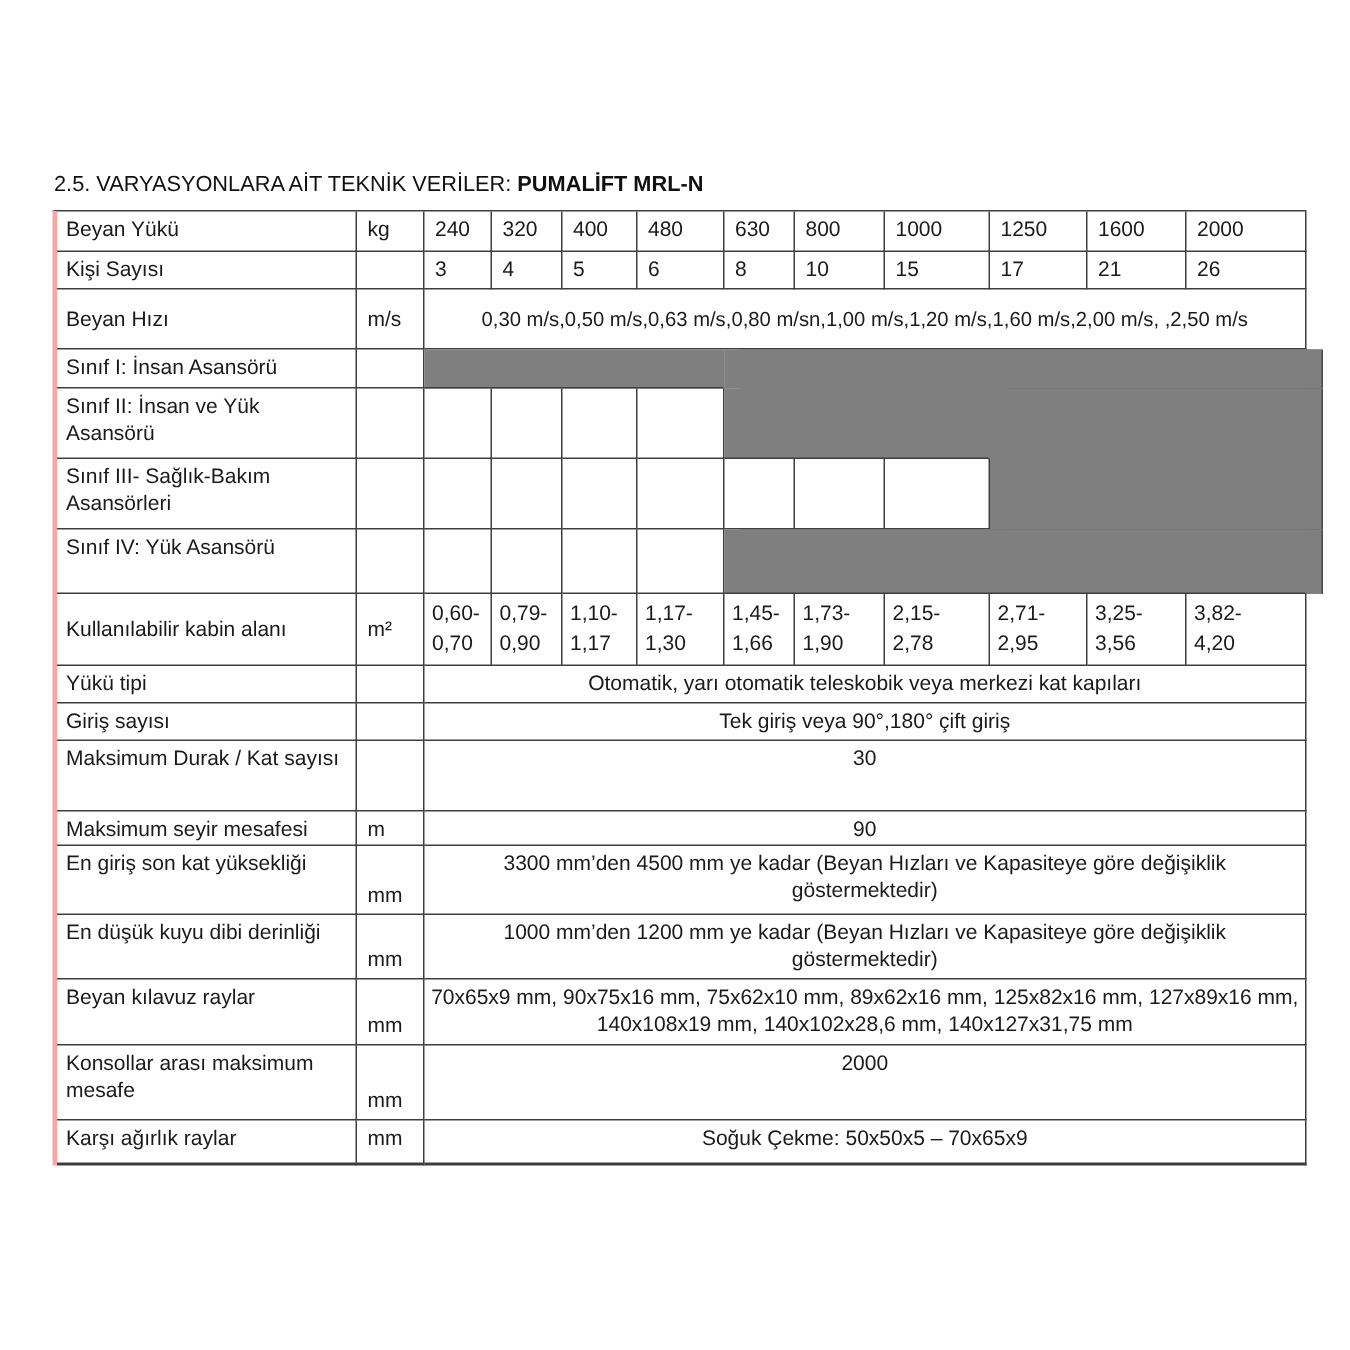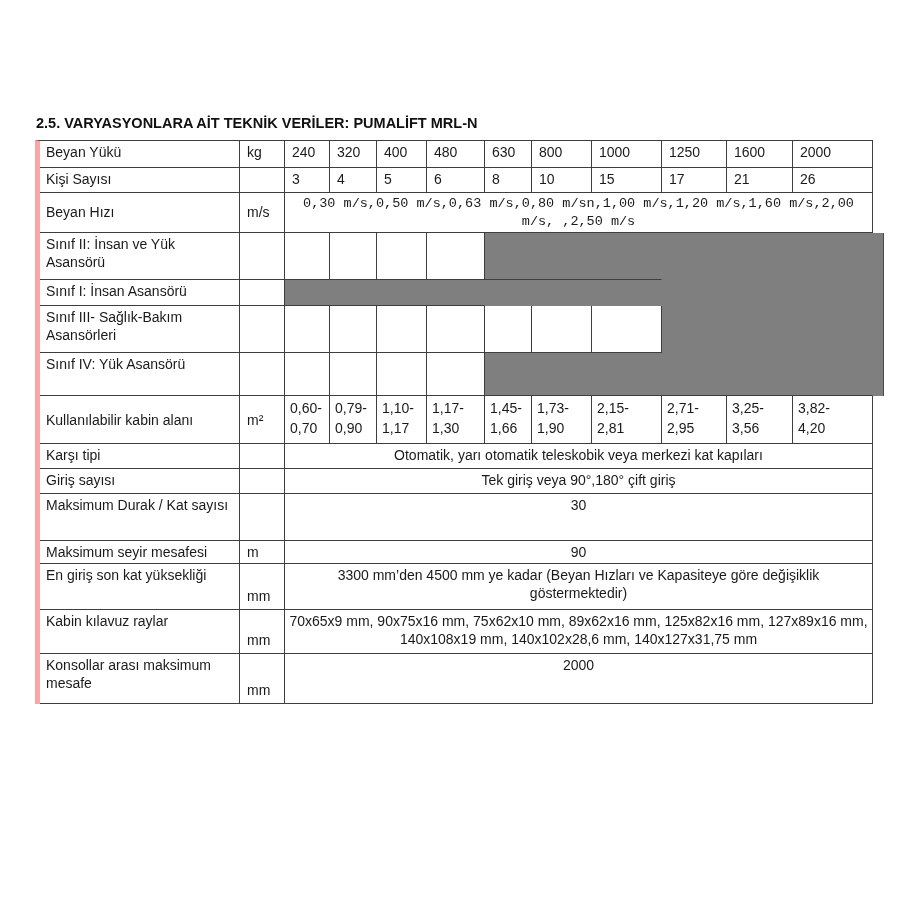--- a/index.html
+++ b/index.html
@@ -3,48 +3,48 @@
 <meta charset="utf-8">
 <style>
   html,body{margin:0;padding:0;background:#ffffff;}
   .page{
     position:relative;width:900px;height:900px;background:#ffffff;
     font-family:"Liberation Sans",sans-serif;color:#1a1a1a;overflow:hidden;
   }
   .doc-title{
     position:absolute;left:36px;top:115px;font-size:14.5px;white-space:nowrap;color:#111;
   }
-  .doc-title .t-bold{font-weight:bold;}
+  .doc-title .t-bold{font-weight:normal;}
   .doc-title .t-reg{font-weight:bold;margin-left:4px;}
 
   table.tech{
     position:absolute;left:35px;top:140px;width:833px;
     border-spacing:0;table-layout:fixed;
-    border-top:1px solid #3e3e3e;border-left:5px solid #fca5a5;
+    border-top:1px solid #3e3e3e;border-left:3px solid #fca5a5;
     font-size:14px;
   }
   td{
     border-right:1px solid #3e3e3e;border-bottom:1px solid #3e3e3e;
     padding:2px 4px;vertical-align:top;overflow:hidden;line-height:1.3;
   }
   tr.last td{border-bottom-width:2px;}
   td.lab{padding-left:6px;text-align:left;}
   td.unit{padding-left:7px;text-align:left;margin-top:40px;}
   td.num{padding-left:7px;text-align:left;margin-top:12px;}
   td.val{text-align:center;}
   td.mid{vertical-align:middle;}
   td.bot{vertical-align:bottom;padding-bottom:4px;}
   td.range{padding-left:5px;}
   td.range span{display:block;line-height:20px;}
   td.shaded{
     background:#7f7f7f;border-right-color:#7f7f7f;
   }
   td.gb{border-bottom-color:#7f7f7f;}
   td.edge{box-shadow:10px 0 0 0 #7f7f7f, 11px 0 0 0 #4a4a4a;}
-  td.speed{font-size:13.5px;font-family:Liberation Mono, monospace;}
+  td.speed{font-size:13.5px;}
 </style>
 </head>
 <body>
 
 <div class="page">
 
   <div class="doc-title">
     <span class="t-bold">2.5. VARYASYONLARA AİT TEKNİK VERİLER:</span><span class="t-reg">PUMALİFT MRL-N</span>
   </div>
 
@@ -94,36 +94,36 @@
       <td class="num">21</td>
       <td class="num">26</td>
     </tr>
 
     <tr style="height:40px">
       <td class="lab mid">Beyan Hızı</td>
       <td class="unit mid">m/s</td>
       <td class="val mid speed" colspan="10">0,30 m/s,0,50 m/s,0,63 m/s,0,80 m/sn,1,00 m/s,1,20 m/s,1,60 m/s,2,00 m/s, ,2,50 m/s</td>
     </tr>
 
+    <tr style="height:26px">
+      <td class="lab">Sınıf I: İnsan Asansörü</td>
+      <td class="unit"></td>
+      <td class="shaded" colspan="4"></td>
+      <td class="shaded gb edge" colspan="6"></td>
+    </tr>
+
     <tr style="height:47px">
       <td class="lab">Sınıf II: İnsan ve Yük Asansörü</td>
       <td class="unit"></td>
       <td></td>
       <td></td>
       <td></td>
       <td></td>
       <td class="shaded" colspan="3"></td>
       <td class="shaded gb edge" colspan="3"></td>
-    </tr>
-
-    <tr style="height:26px">
-      <td class="lab">Sınıf I: İnsan Asansörü</td>
-      <td class="unit"></td>
-      <td class="shaded" colspan="4"></td>
-      <td class="shaded gb edge" colspan="6"></td>
     </tr>
 
     <tr style="height:47px">
       <td class="lab">Sınıf III- Sağlık-Bakım Asansörleri</td>
       <td class="unit"></td>
       <td></td>
       <td></td>
       <td></td>
       <td></td>
       <td></td>
@@ -164,38 +164,38 @@
       <td class="range">
             <span>1,45-</span>
             <span>1,66</span>
           </td>
       <td class="range">
             <span>1,73-</span>
             <span>1,90</span>
           </td>
       <td class="range">
             <span>2,15-</span>
-            <span>2,81</span>
+            <span>2,78</span>
           </td>
       <td class="range">
             <span>2,71-</span>
             <span>2,95</span>
           </td>
       <td class="range">
             <span>3,25-</span>
             <span>3,56</span>
           </td>
       <td class="range">
             <span>3,82-</span>
             <span>4,20</span>
           </td>
     </tr>
 
     <tr style="height:25px">
-      <td class="lab">Karşı tipi</td>
+      <td class="lab">Yükü tipi</td>
       <td class="unit"></td>
       <td class="val" colspan="10">Otomatik, yarı otomatik teleskobik veya merkezi kat kapıları</td>
     </tr>
 
     <tr style="height:25px">
       <td class="lab">Giriş sayısı</td>
       <td class="unit"></td>
       <td class="val" colspan="10">Tek giriş veya 90°,180° çift giriş</td>
     </tr>
 
@@ -210,29 +210,39 @@
       <td class="unit">m</td>
       <td class="val" colspan="10">90</td>
     </tr>
 
     <tr style="height:46px">
       <td class="lab">En giriş son kat yüksekliği</td>
       <td class="unit bot">mm</td>
       <td class="val" colspan="10">3300 mm’den 4500 mm ye kadar (Beyan Hızları ve Kapasiteye göre değişiklik göstermektedir)</td>
     </tr>
 
+    <tr style="height:43px">
+      <td class="lab">En düşük kuyu dibi derinliği</td>
+      <td class="unit bot">mm</td>
+      <td class="val" colspan="10">1000 mm’den 1200 mm ye kadar (Beyan Hızları ve Kapasiteye göre değişiklik göstermektedir)</td>
+    </tr>
 
     <tr style="height:44px">
-      <td class="lab">Kabin kılavuz raylar</td>
+      <td class="lab">Beyan kılavuz raylar</td>
       <td class="unit bot">mm</td>
       <td class="val" colspan="10">70x65x9 mm, 90x75x16 mm, 75x62x10 mm, 89x62x16 mm, 125x82x16 mm, 127x89x16 mm, 140x108x19 mm, 140x102x28,6 mm, 140x127x31,75 mm</td>
     </tr>
 
     <tr style="height:50px">
       <td class="lab">Konsollar arası maksimum mesafe</td>
       <td class="unit bot">mm</td>
       <td class="val" colspan="10">2000</td>
     </tr>
 
+    <tr style="height:30px" class="last">
+      <td class="lab">Karşı ağırlık raylar</td>
+      <td class="unit">mm</td>
+      <td class="val" colspan="10">Soğuk Çekme: 50x50x5 – 70x65x9</td>
+    </tr>
   </tbody>
     </table>
 
 </div>
 
 </body></html>

